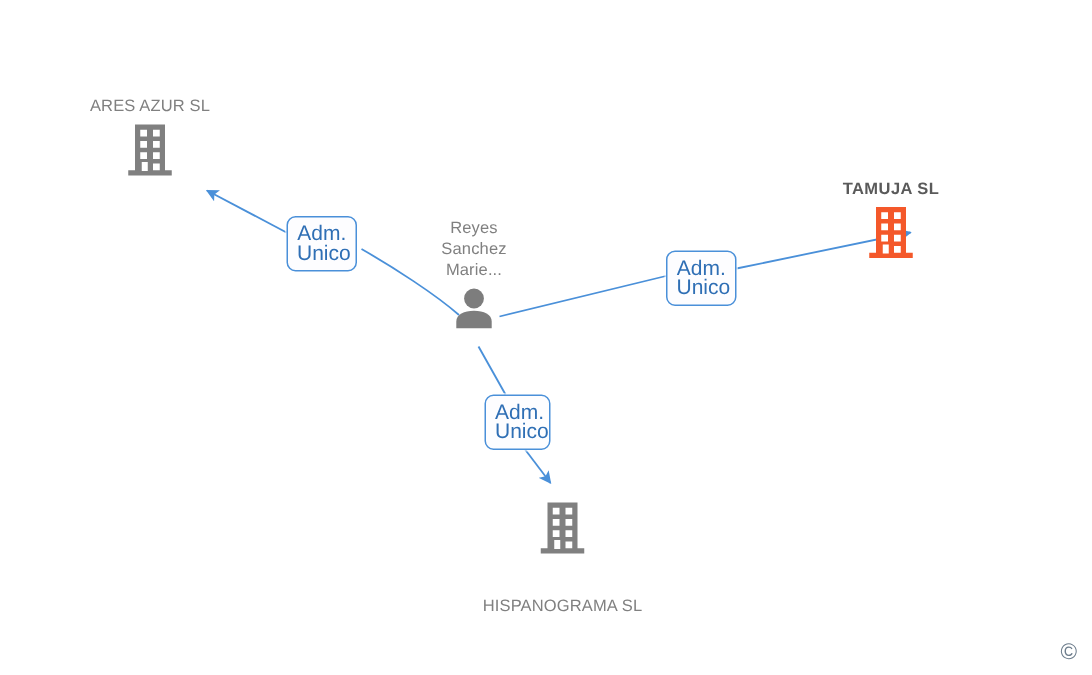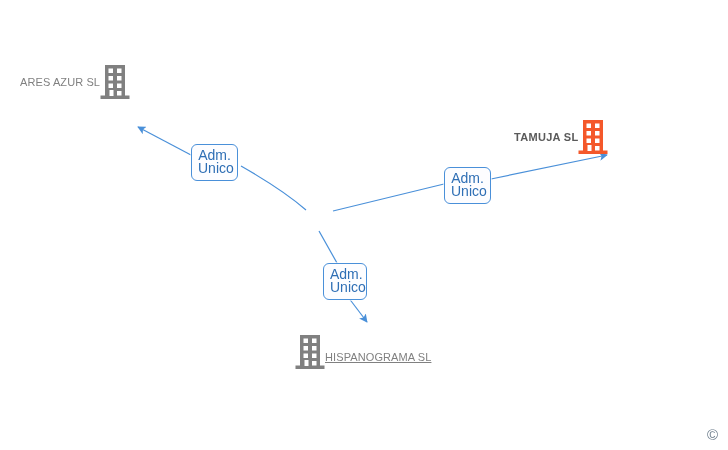--- a/index.html
+++ b/index.html
@@ -32,21 +32,21 @@
     top: 0;
     width: 728px;
     height: 450px;
     pointer-events: none;
   }
 
   
   .node {
     position: absolute;
     display: flex;
-    flex-direction: row;
+    flex-direction: column;
     align-items: center;
     width: 160px;
     margin-left: -80px;
   }
   .node-label {
     font-size: 11px;
     line-height: 14px;
     color: #808080;
     text-align: center;
     white-space: pre-line;
@@ -54,21 +54,21 @@
   }
   .node-label.highlight {
     color: #5a5a5a;
     font-weight: bold;
     letter-spacing: 0.3px;
   }
   .node-icon {
     display: block;
   }
   .node.label-top .node-label { margin-bottom: 4px; }
-  .node.label-bottom .node-label { margin-top: 5px; text-decoration: underline; }
+  .node.label-bottom .node-label { margin-top: 22px; }
 
   
   .relation-chip {
     position: absolute;
     box-sizing: border-box;
     border: 1px solid #4a90d9;
     border-radius: 6px;
     background: #fdfdff;
     color: #2f6fb5;
     font-size: 14px;
@@ -194,20 +194,31 @@
           <rect x="8.5" y="19.5" width="4.5" height="4.5"></rect>
           <rect x="17" y="19.5" width="4.5" height="4.5"></rect>
           <rect x="9.5" y="26" width="4" height="6"></rect>
           <rect x="17" y="27" width="4.5" height="4.5"></rect>
         </g>
       </svg>
     </span>
     <div class="node-label">HISPANOGRAMA SL</div>
   </div>
 
+  <div class="node label-top" style="left:316px; top:145px;">
+    <div class="node-label">Reyes
+Sanchez
+Marie...</div>
+    <span class="node-icon">
+      <svg width="28" height="28" viewBox="0 0 28 28" xmlns="http://www.w3.org/2000/svg">
+        <circle cx="14" cy="8" r="6.6" fill="#7d7d7d"></circle>
+        <path d="M 2.2 28 L 2.2 23.4 C 2.2 18.6 7.4 16.2 14 16.2 C 20.6 16.2 25.8 18.6 25.8 23.4 L 25.8 28 Z" fill="#7d7d7d"></path>
+      </svg>
+    </span>
+  </div>
 
   <div class="relation-chip" style="left:191px; top:144px; width:47px;">Adm.
 Unico</div>
 
   <div class="relation-chip" style="left:444px; top:167px; width:47px;">Adm.
 Unico</div>
 
   <div class="relation-chip" style="left:323px; top:263px; width:44px;">Adm.
 Unico</div>
 

